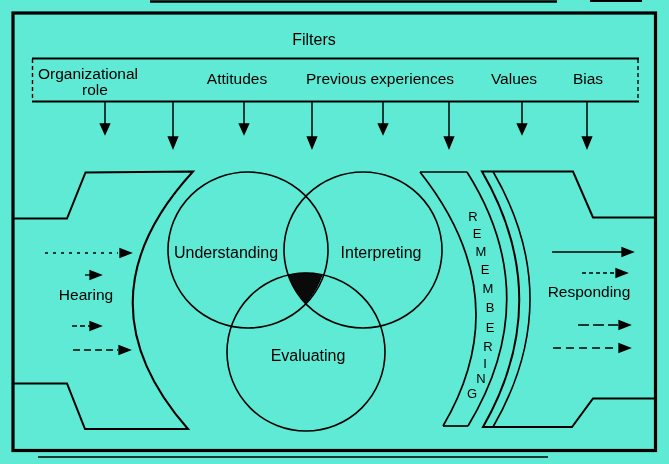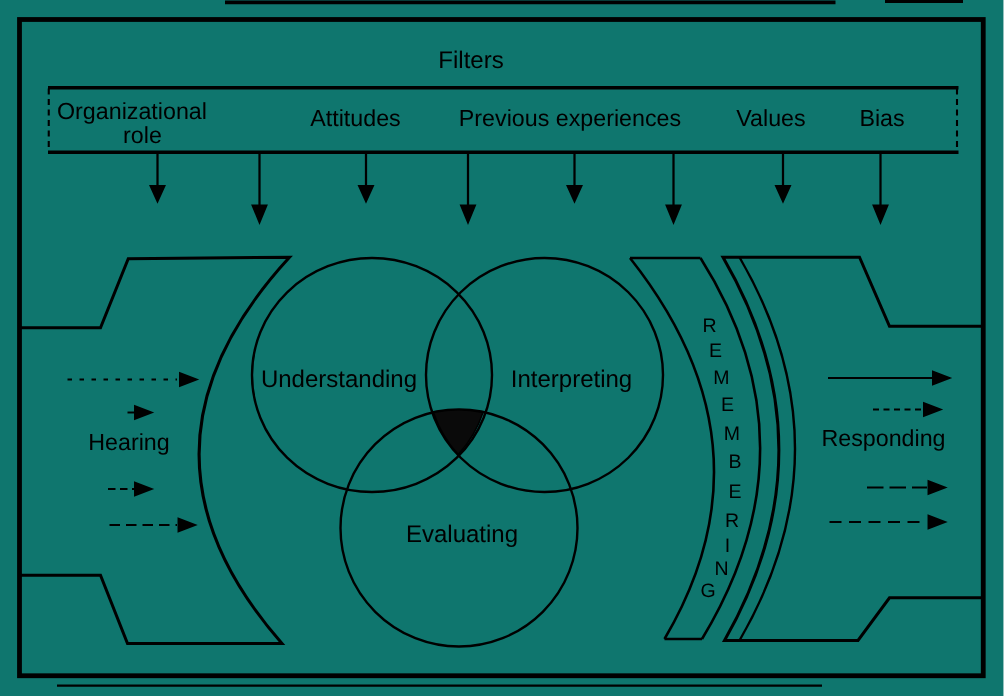--- a/index.html
+++ b/index.html
@@ -1,19 +1,19 @@
 <!DOCTYPE html>
 <html><head>
 <meta charset="utf-8">
 <style>
   html,body{margin:0;padding:0;background:#fff;}
   .canvas{
     position:relative;
     width:669px;height:464px;
-    background:#0f766e;
+    background:#5eead4;
     font-family:"Liberation Sans", sans-serif;
     overflow:hidden;
   }
   svg text{
     font-family:"Liberation Sans", sans-serif;
     fill:#000;
   }
   .lbl{font-size:15.5px;}
   .lbl-big{font-size:16px;}
   .mem{font-size:13px;}

